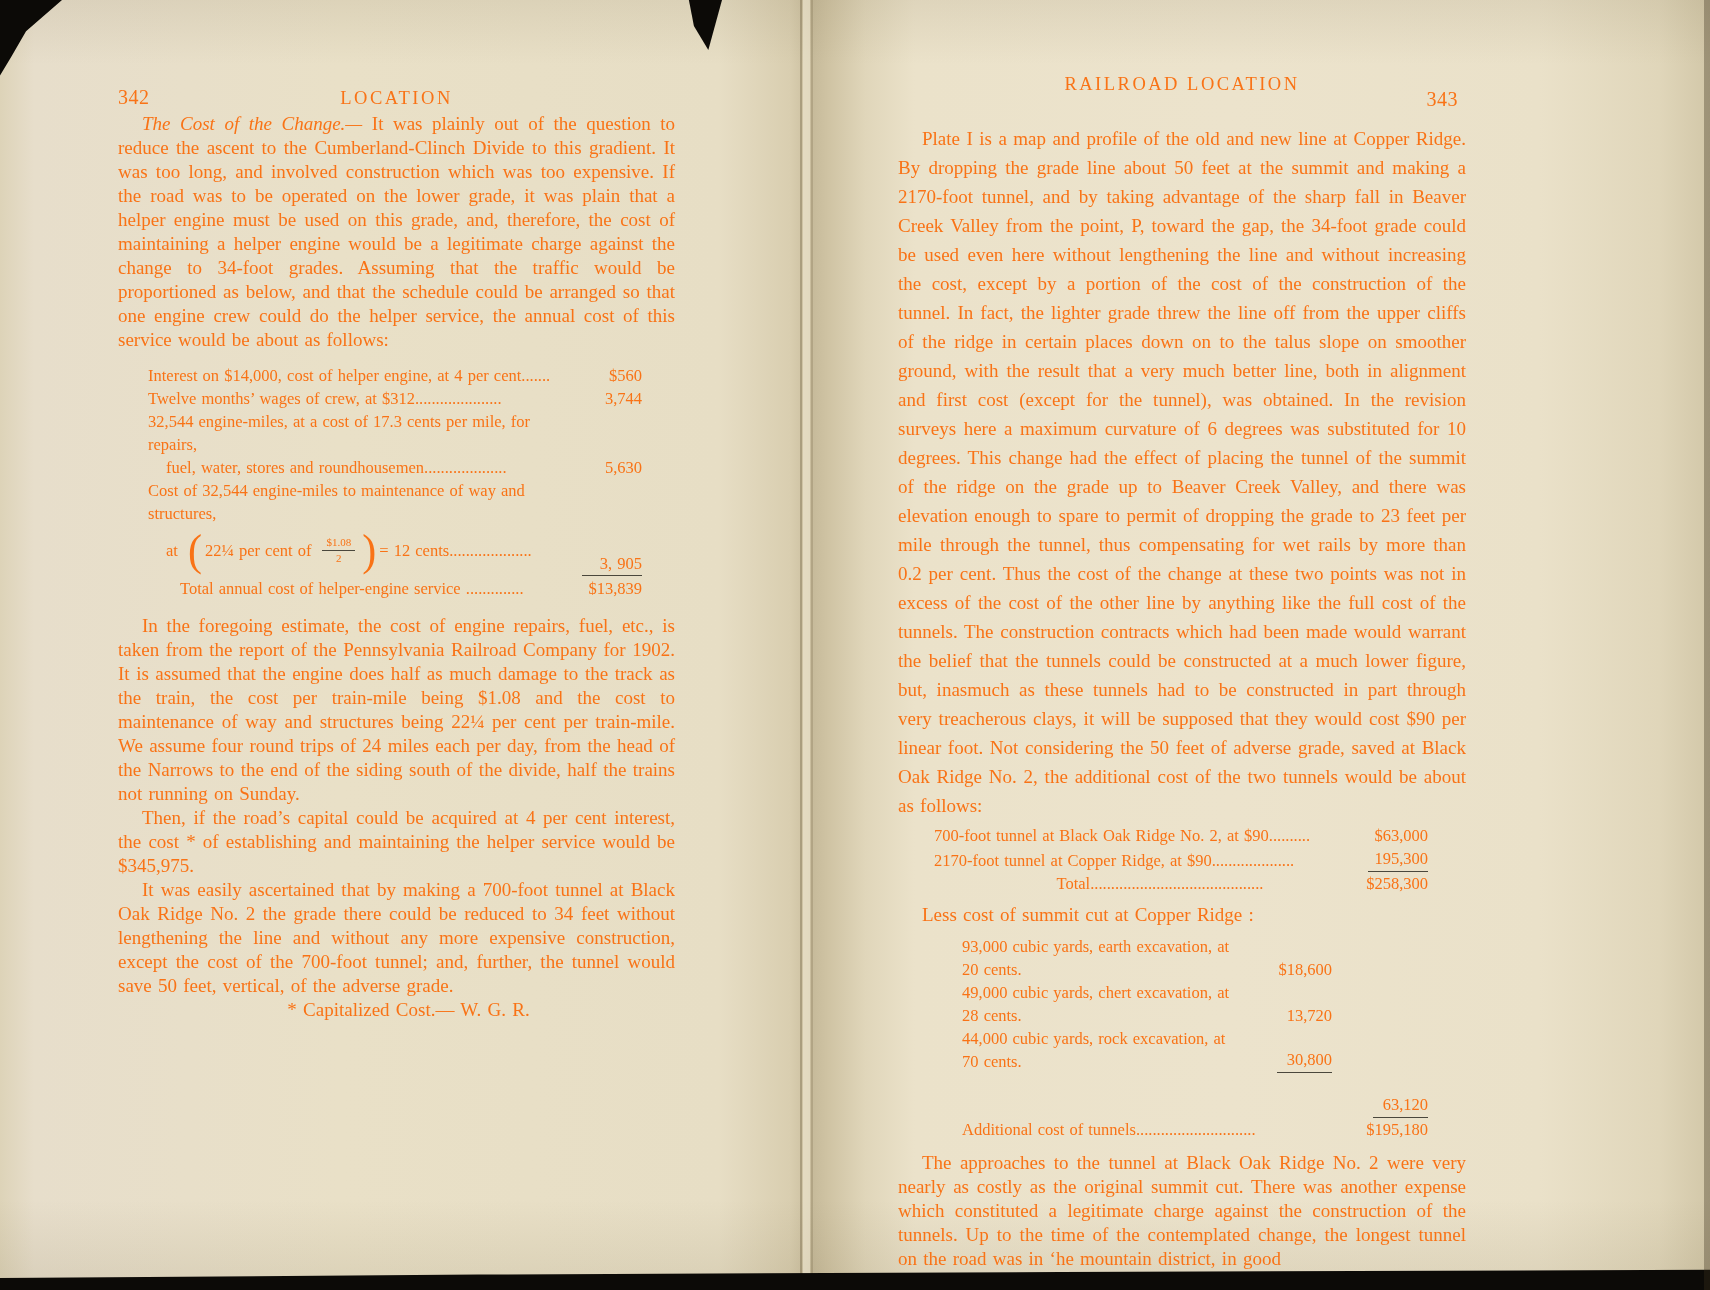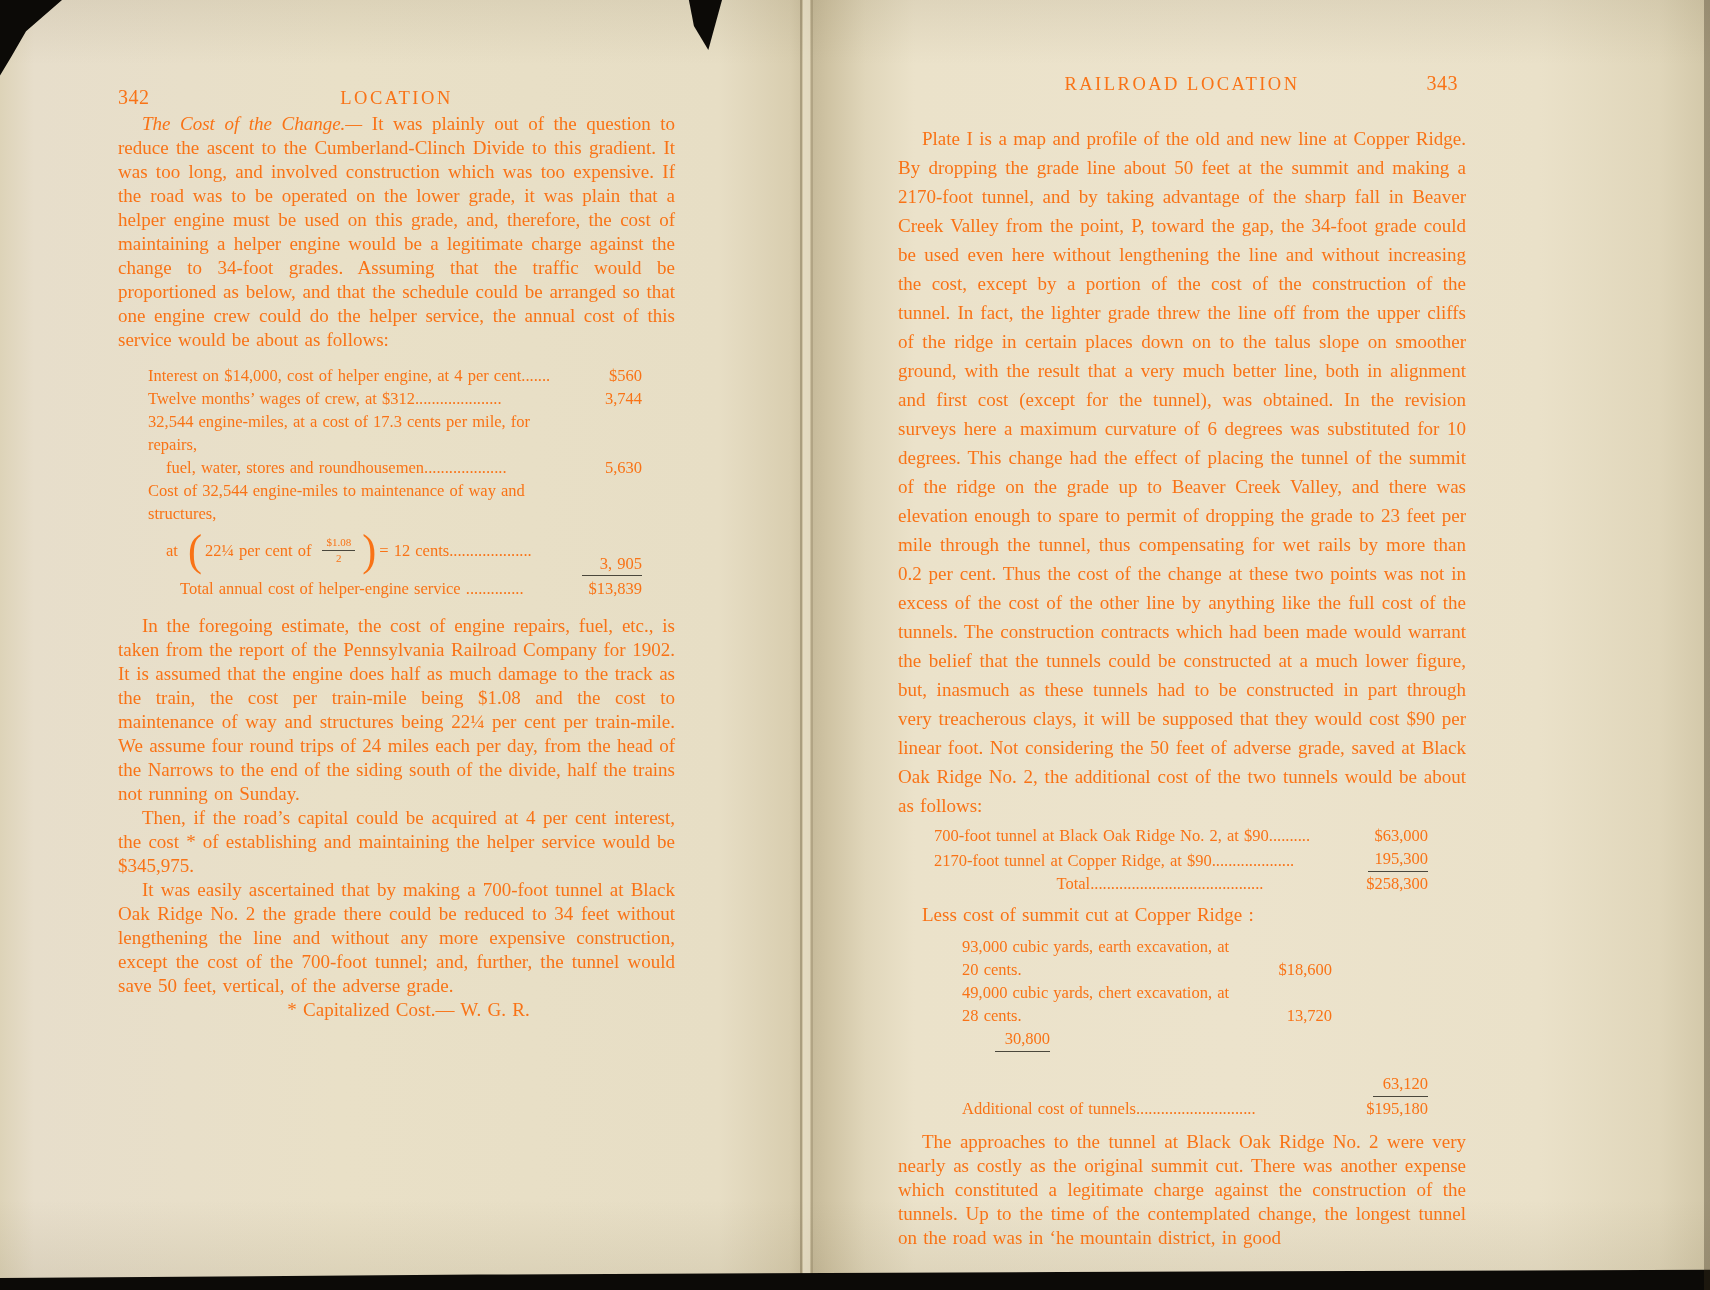--- a/index.html
+++ b/index.html
@@ -47,21 +47,21 @@
     position:absolute; top:0; right:0; width:6px; height:100%; background:rgba(60,50,30,0.35);
   }
 
   
   .page-block { position:absolute; text-align:justify; }
   .page-left  { left:118px; top:86px;  width:557px; }
   .page-right { left:898px; top:72px;  width:568px; }
 
   .running-head { position:relative; height:26px; font-size:20px; letter-spacing:0.5px; }
   .running-head .folio-left  { position:absolute; left:0; top:0; }
-  .running-head .folio-right { position:absolute; right:8px; top:0; }
+  .running-head .folio-right { position:absolute; right:8px; top:16px; }
   .running-head .head-title  {
     position:absolute; left:0; right:0; top:2px; text-align:center;
     font-size:18.5px; letter-spacing:2.5px;
   }
 
   p.body-par {
     margin:0; font-size:19px; line-height:24px; text-indent:24px;
     word-spacing:1.5px;
   }
   .page-left  p.first  { margin-top:28px; }
@@ -198,20 +198,21 @@
         <div class="tlabel">93,000 cubic yards, earth excavation, at 20 cents.</div>
         <div class="tv1">$18,600</div>
         <div class="tv2"></div>
       </div>
       <div class="trow">
         <div class="tlabel">49,000 cubic yards, chert excavation, at 28 cents.</div>
         <div class="tv1">13,720</div>
         <div class="tv2"></div>
       </div>
       <div class="trow">
+        <div class="tlabel">44,000 cubic yards, rock excavation, at 70 cents.</div>
         <div class="tv1 underline"><span>30,800</span></div>
         <div class="tv2"></div>
       </div>
       <div class="trow" style="margin-top:20px;">
         <div class="tlabel"></div>
         <div class="tv1"></div>
         <div class="tv2 underline"><span>63,120</span></div>
       </div>
       <div class="trow">
         <div class="tlabel">Additional cost of tunnels.............................</div>

